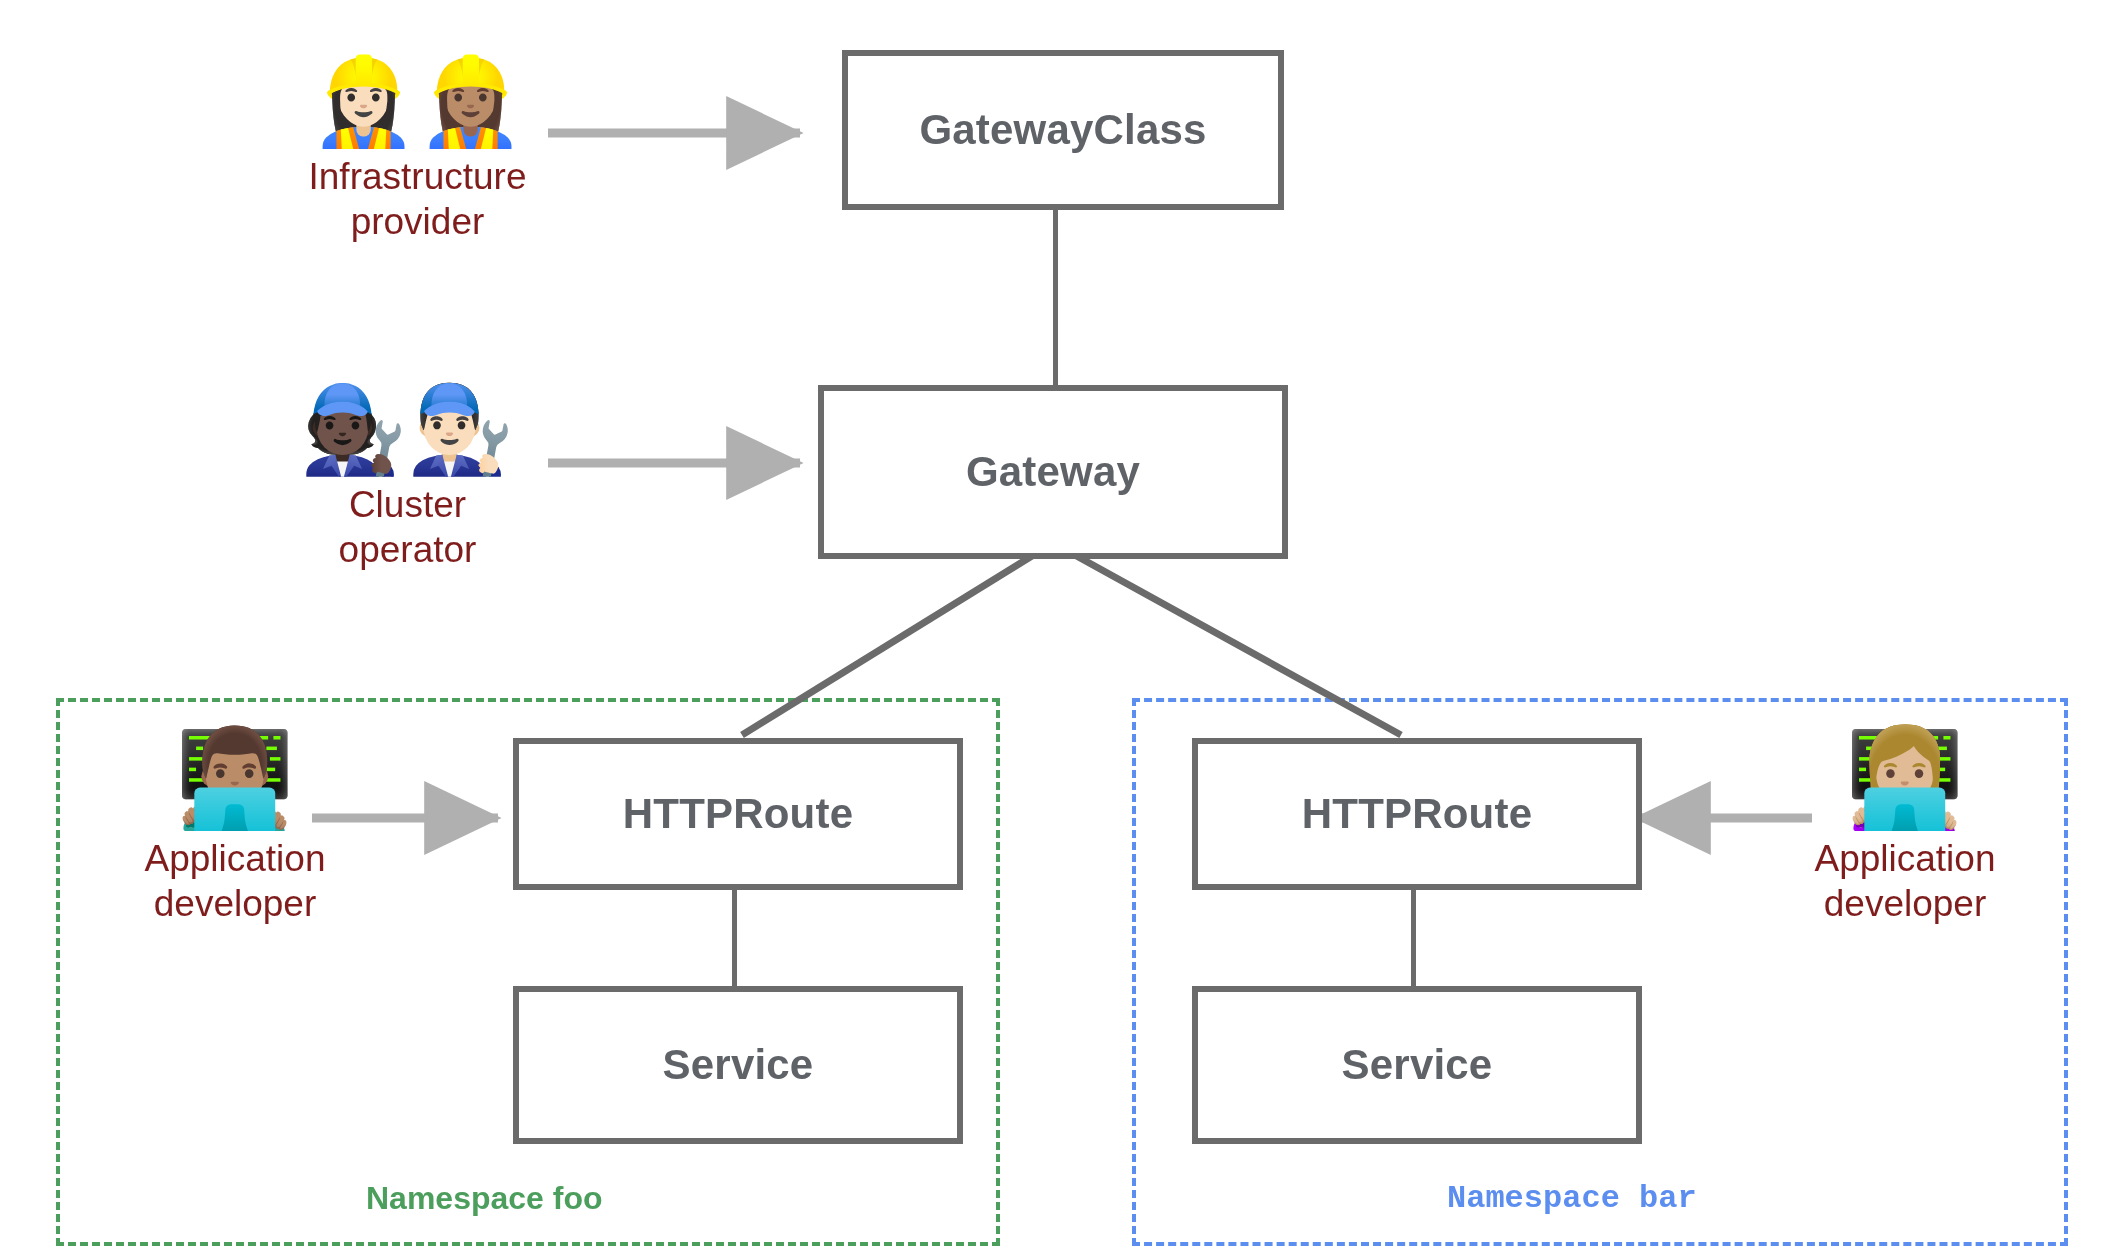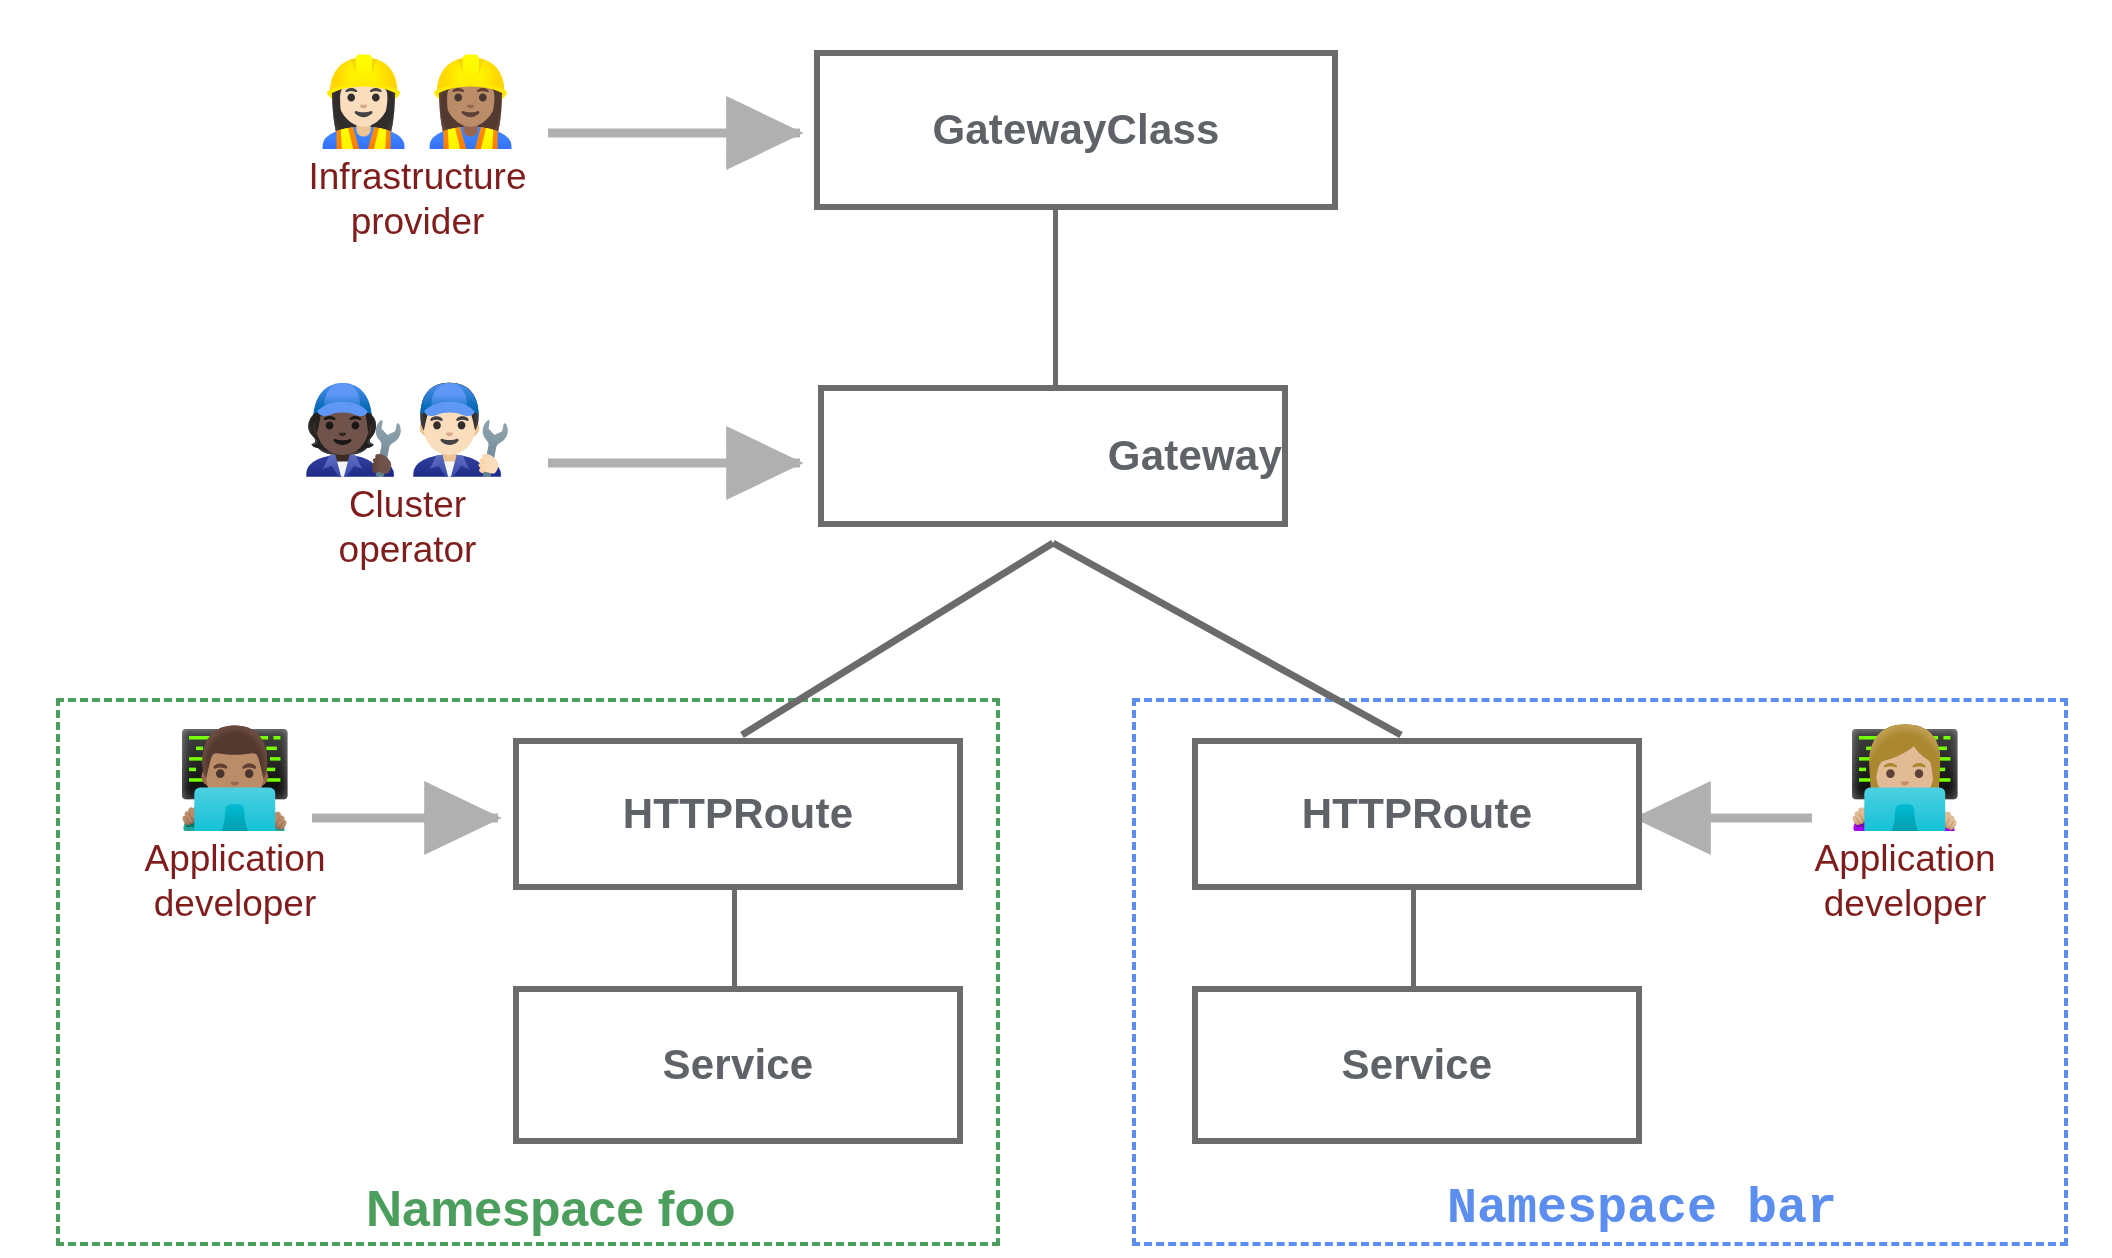--- a/index.html
+++ b/index.html
@@ -44,21 +44,21 @@
     border-width: 4px;
     border-style: dashed;
     background: transparent;
     z-index: 1;
   }
   .ns-box.foo { border-color: #4c9e5d; }
   .ns-box.bar { border-color: #5c8ef0; }
 
   .ns-label {
     position: absolute;
-    font-size: 50px;
+    font-size: 32px;
     font-weight: bold;
     white-space: nowrap;
     z-index: 5;
   }
   .ns-label.foo { color: #4c9e5d; }
   .ns-label.bar { color: #5c8ef0; }
 
   
   .persona {
     position: absolute;
@@ -130,25 +130,25 @@
     <line x1="1053" y1="543" x2="742" y2="735" stroke="#6b6b6b" stroke-width="7"></line>
 
     <line x1="1053" y1="543" x2="1401" y2="735" stroke="#6b6b6b" stroke-width="7"></line>
 
     <line x1="548" y1="133" x2="800" y2="133" stroke="#b0b0b0" stroke-width="9" marker-end="url(#arrowRight)"></line>
     <line x1="548" y1="463" x2="800" y2="463" stroke="#b0b0b0" stroke-width="9" marker-end="url(#arrowRight)"></line>
     <line x1="312" y1="818" x2="498" y2="818" stroke="#b0b0b0" stroke-width="9" marker-end="url(#arrowRight)"></line>
     <line x1="1812" y1="818" x2="1637" y2="818" stroke="#b0b0b0" stroke-width="9" marker-end="url(#arrowRight)"></line>
   </svg>
 
-  <div class="res-box" style="left:814px; top:50px; width:524px; height:160px;">
+  <div class="res-box" style="left:842px; top:50px; width:442px; height:160px;">
     <span class="res-label">GatewayClass</span>
   </div>
 
-  <div class="res-box" style="left:818px; top:385px; width:470px; height:142px;justify-content:flex-end;">
+  <div class="res-box" style="left:818px; top:385px; width:470px; height:174px;">
     <span class="res-label">Gateway</span>
   </div>
 
   <div class="res-box" style="left:513px; top:738px; width:450px; height:152px;">
     <span class="res-label">HTTPRoute</span>
   </div>
 
   <div class="res-box" style="left:513px; top:986px; width:450px; height:158px;">
     <span class="res-label">Service</span>
   </div>

